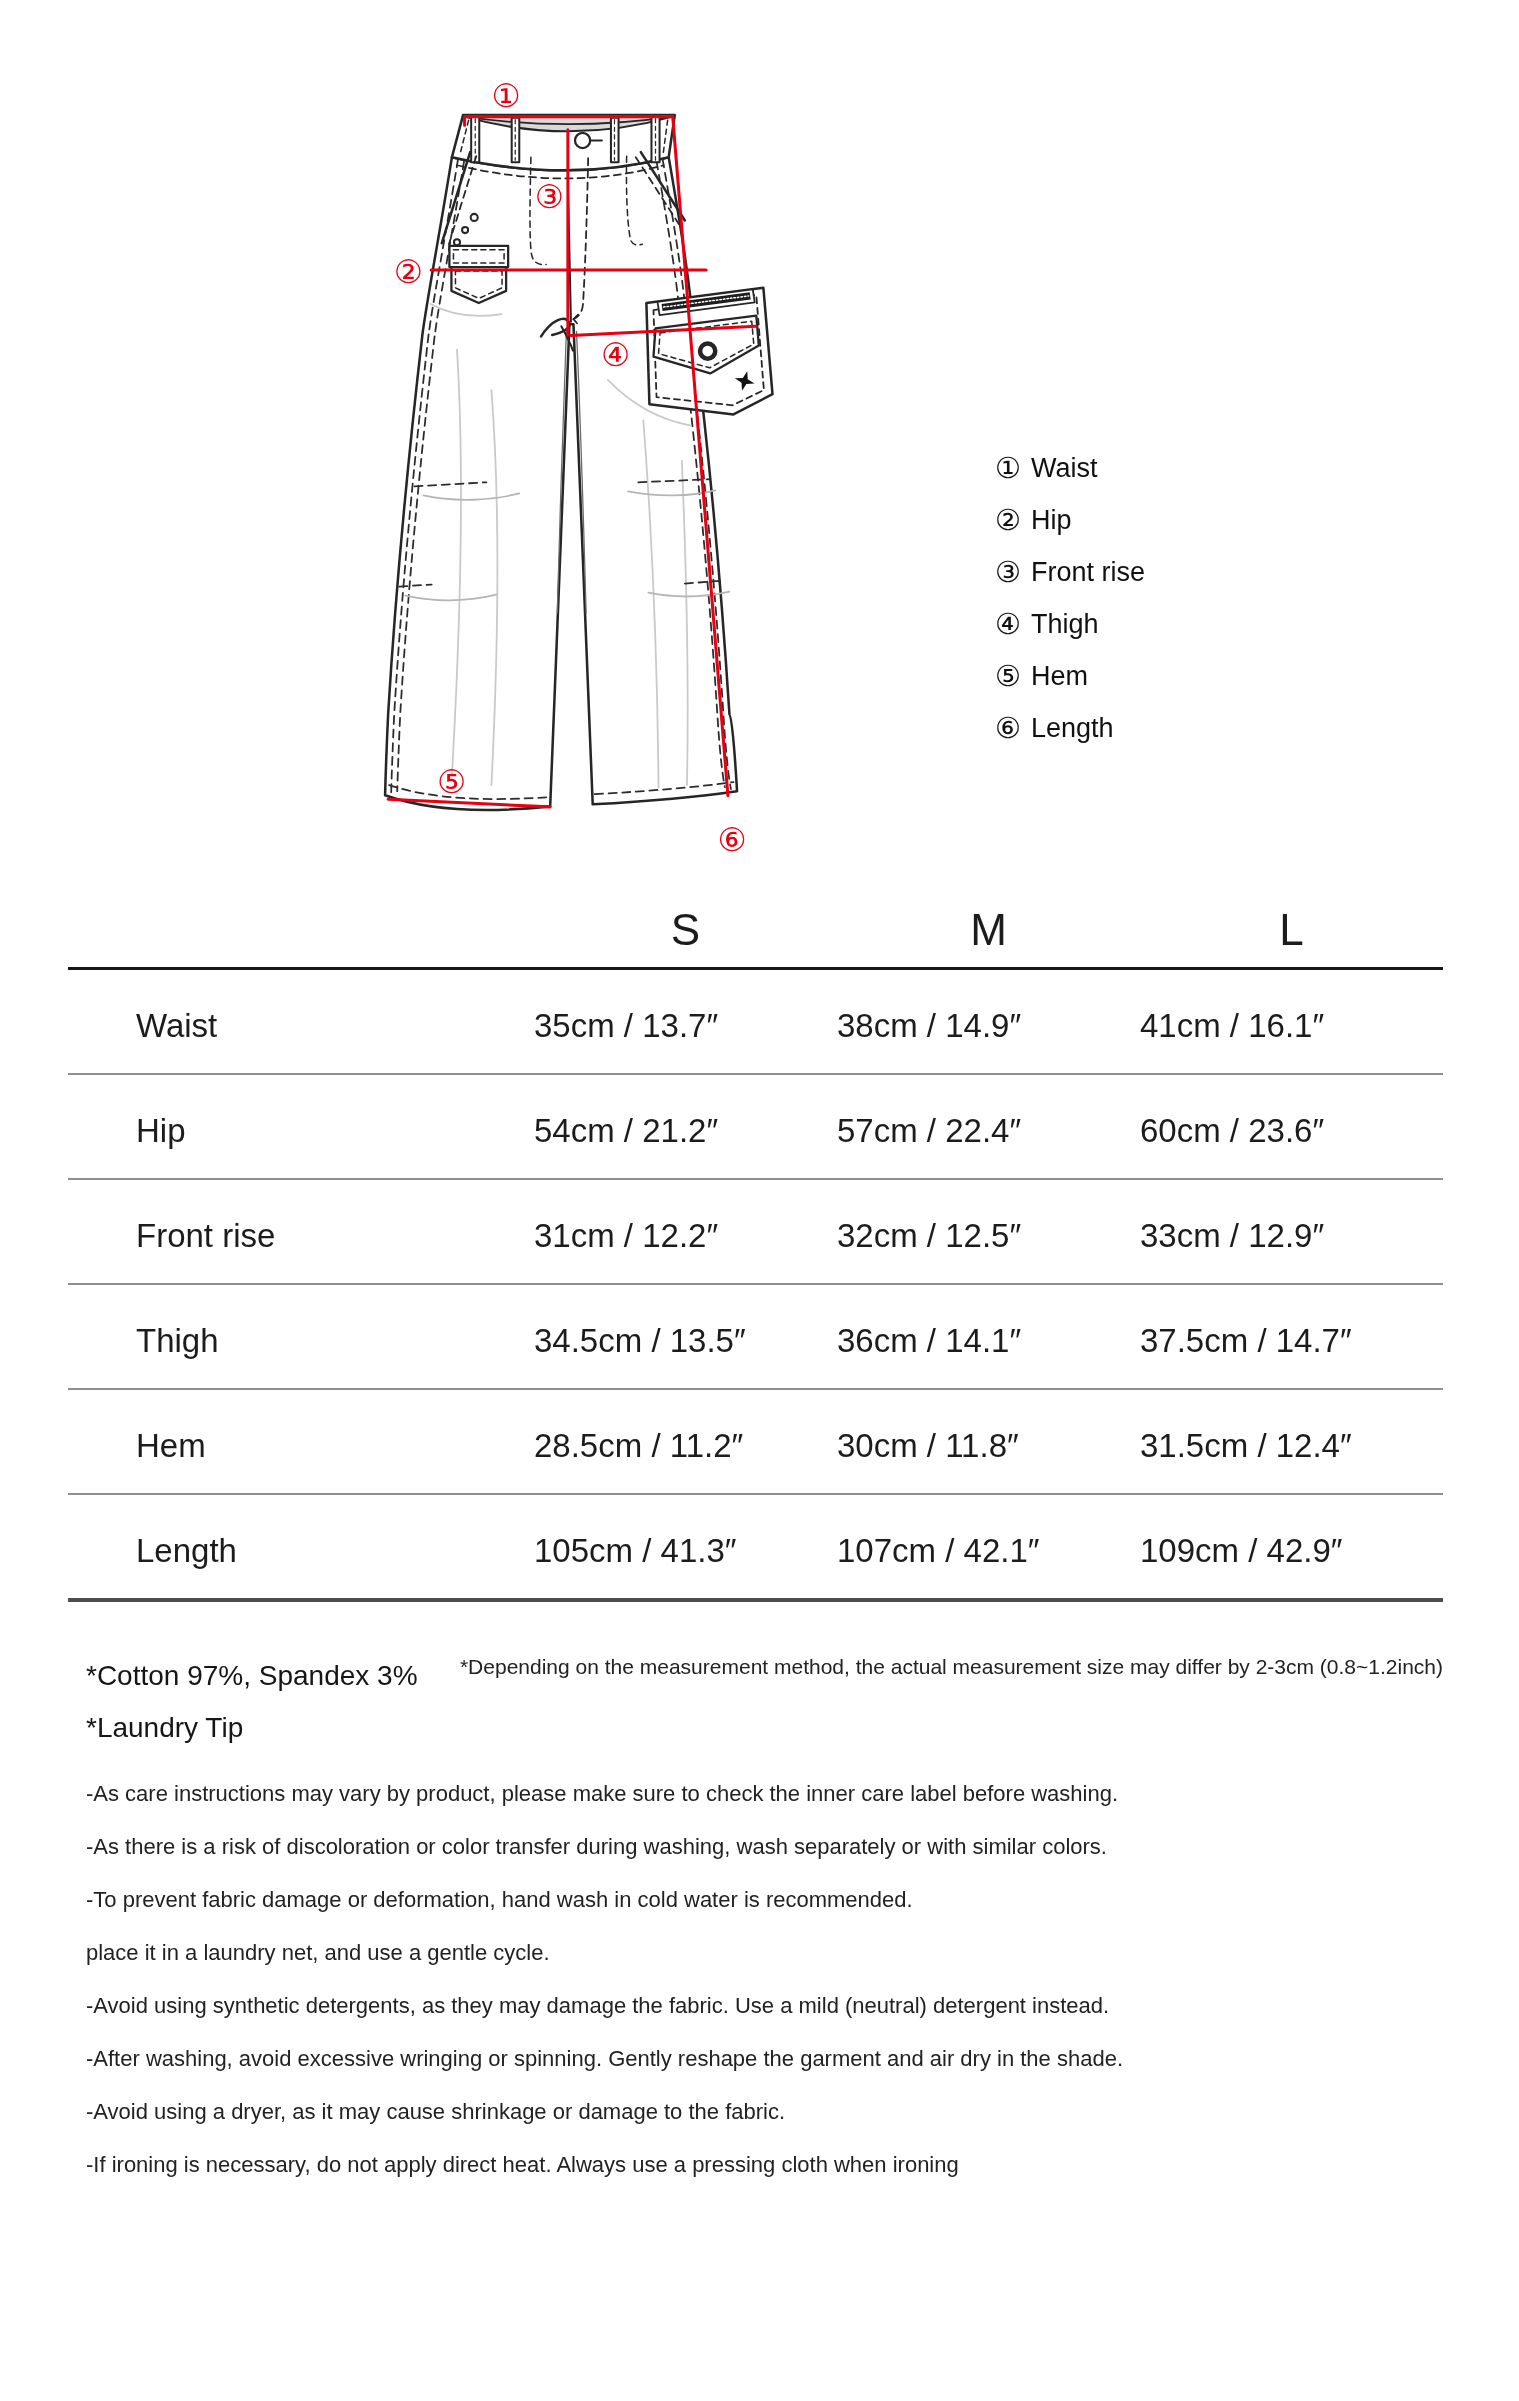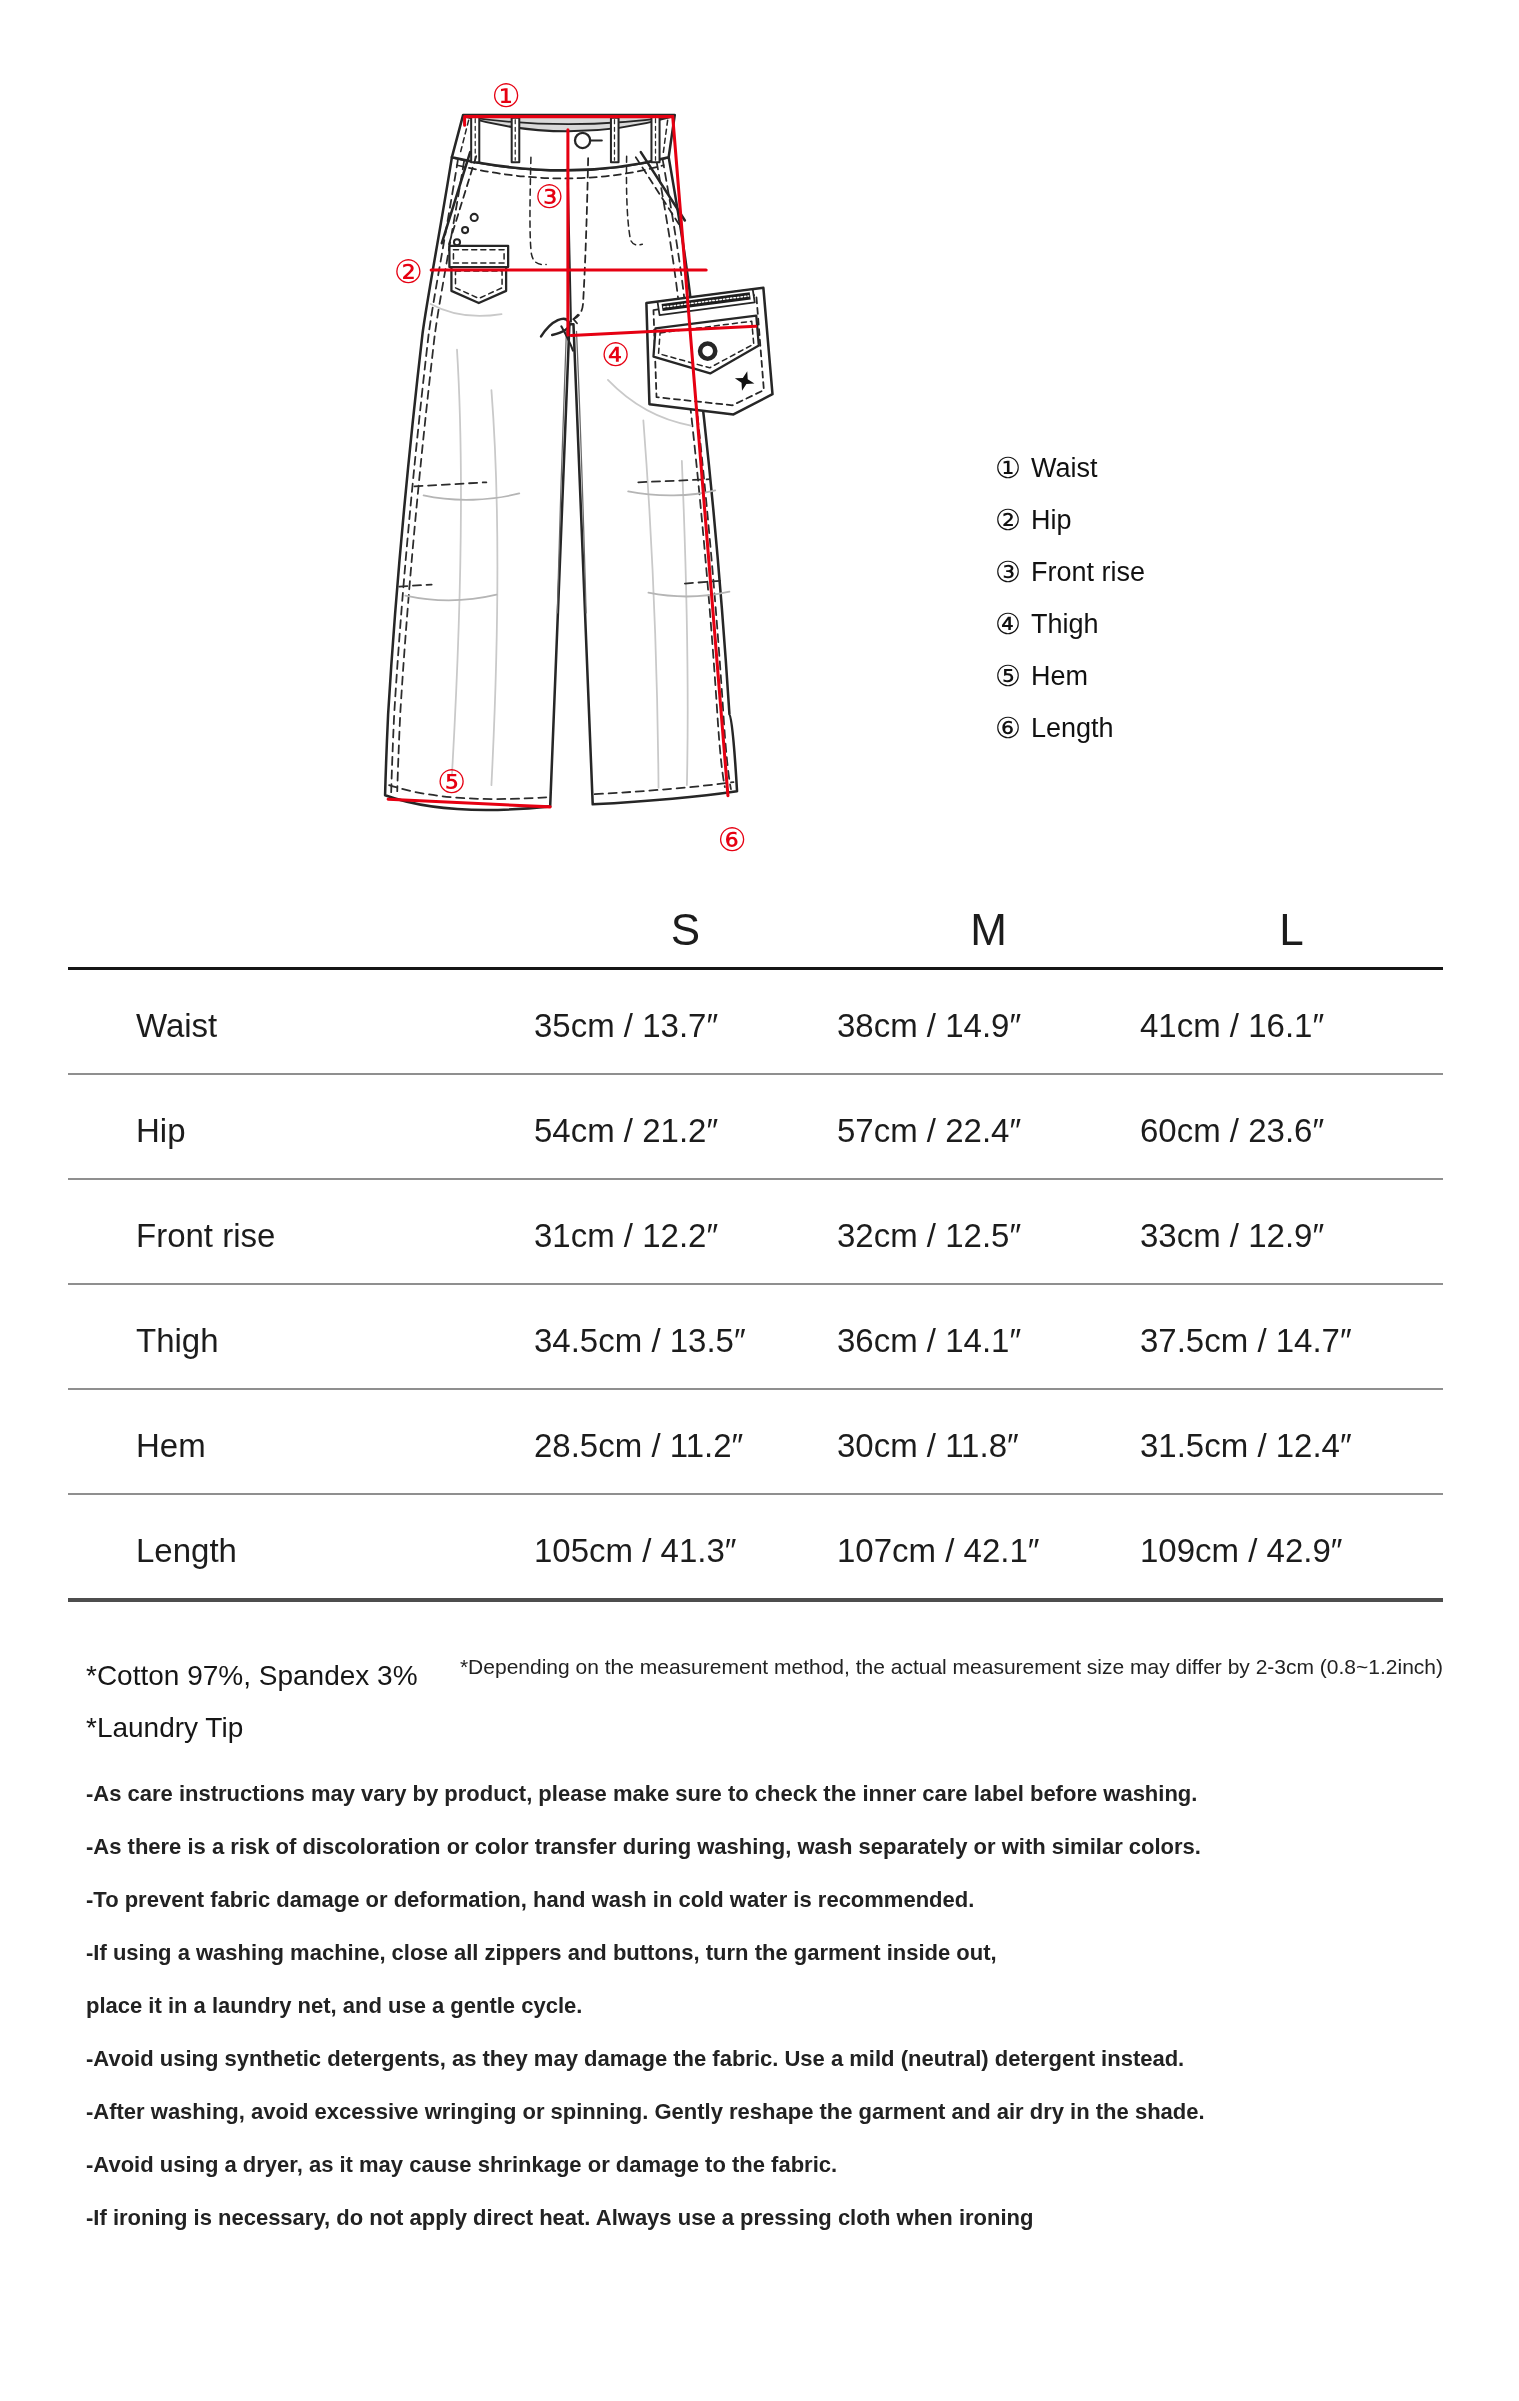--- a/index.html
+++ b/index.html
@@ -27,21 +27,21 @@
   .t-row .label{padding-left:68px;text-align:left;padding-top:9px;}
   .t-row .cell{text-align:left;padding-top:9px;}
   .t-row:last-child{border-bottom:4.6px solid #4d4d4d;}
   .footnote{
     position:absolute;left:68px;top:1617px;width:1375px;
     text-align:right;font-size:21px;color:#222;line-height:28px;margin-top:36px;
   }
   
   .info{position:absolute;left:86px;top:1650px;width:1368px;}
   .info .head{font-size:28px;line-height:52px;color:#161616;}
-  .care{margin-top:13px;font-weight:bold;}
+  .care{margin-top:13px;}
   .care .line{font-size:22px;line-height:53px;color:#222;}
   svg text{font-family:"Liberation Sans","DejaVu Sans",sans-serif;}
 </style>
 </head>
 <body>
 
 <div class="page">
 
   <svg class="drawing" width="583" height="790" viewBox="0 0 1150 1560">
     <g stroke="#262626" fill="none" stroke-linecap="round" stroke-linejoin="round">
@@ -243,21 +243,20 @@
 
   <div class="footnote">*Depending on the measurement method, the actual measurement size may differ by 2-3cm (0.8~1.2inch)</div>
 
   <div class="info">
     <div class="head">*Cotton 97%, Spandex 3%</div>
     <div class="head">*Laundry Tip</div>
     <div class="care">
       <div class="line">-As care instructions may vary by product, please make sure to check the inner care label before washing.</div>
       <div class="line">-As there is a risk of discoloration or color transfer during washing, wash separately or with similar colors.</div>
       <div class="line">-To prevent fabric damage or deformation, hand wash in cold water is recommended.</div>
-      <div class="line">-If using a washing machine, close all zippers and buttons, turn the garment inside out,</div>
       <div class="line">place it in a laundry net, and use a gentle cycle.</div>
       <div class="line">-Avoid using synthetic detergents, as they may damage the fabric. Use a mild (neutral) detergent instead.</div>
       <div class="line">-After washing, avoid excessive wringing or spinning. Gently reshape the garment and air dry in the shade.</div>
       <div class="line">-Avoid using a dryer, as it may cause shrinkage or damage to the fabric.</div>
       <div class="line">-If ironing is necessary, do not apply direct heat. Always use a pressing cloth when ironing</div>
     </div>
   </div>
 
 </div>
 

